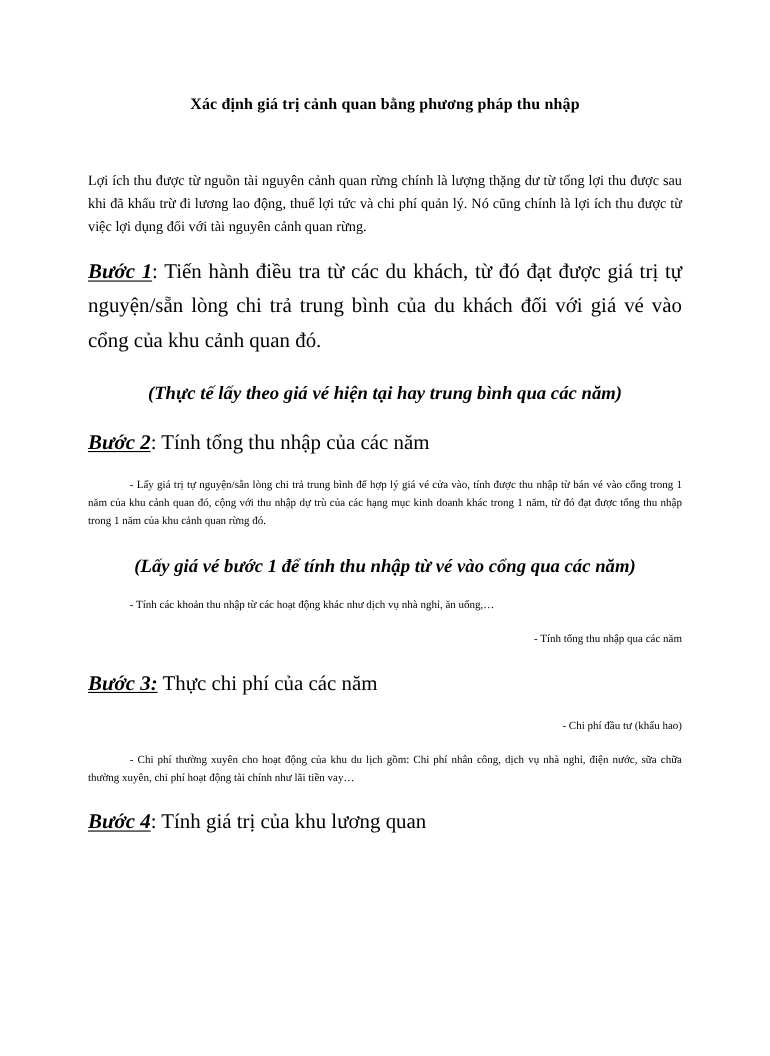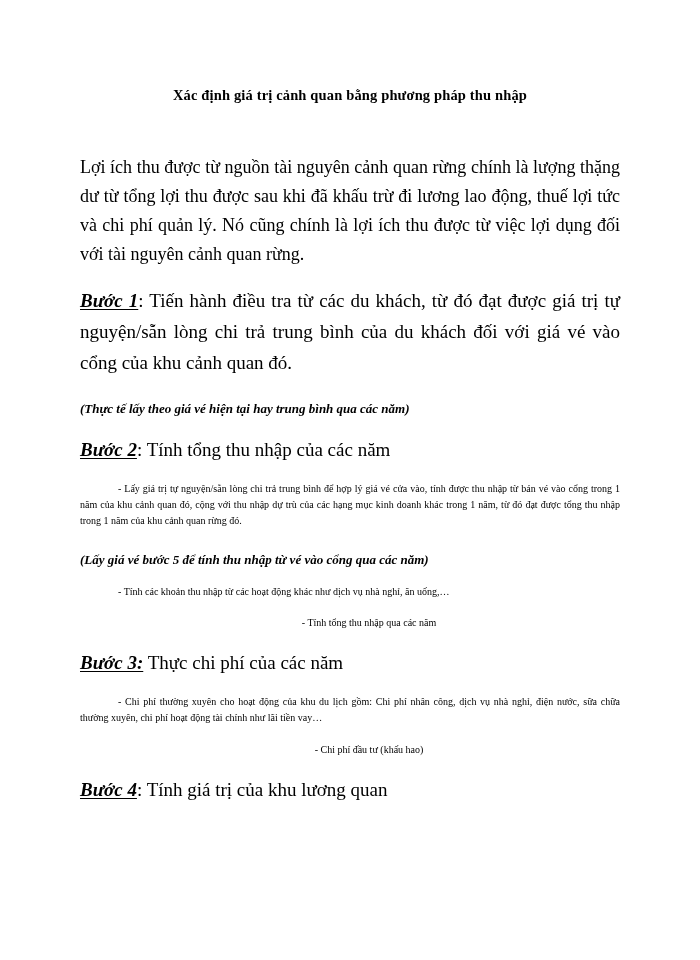--- a/index.html
+++ b/index.html
@@ -32,21 +32,21 @@
     font-weight: bold;
     font-size: 14.5px;
     letter-spacing: 0.15px;
     margin: 0;
     padding-top: 86px;
     line-height: 1.3;
   }
 
   
   .para {
-    font-size: 18px;
+    font-size: 13px;
     line-height: 1.62;
     text-align: justify;
     text-justify: inter-word;
     margin: 0;
   }
 
   .para-first {
     padding-top: 48px;
   }
 
@@ -73,70 +73,70 @@
 
   .step-label {
     font-weight: bold;
     font-style: italic;
     text-decoration: underline;
     text-underline-offset: 2px;
   }
 
   
   .centered-note {
-    font-size: 13px;
+    font-size: 17px;
     font-weight: bold;
     font-style: italic;
-    text-align: left;
+    text-align: center;
     line-height: 1.5;
     margin: 0;
     padding-top: 20px;
   }
 
   
   .subitem {
     font-size: 10px;
     line-height: 1.62;
     text-align: justify;
     text-justify: inter-word;
     margin: 0;
     padding-top: 15px;
     text-indent: 38px;
   }
 
   .subitem-short {
-    text-align: center;
+    text-align: right;
   }
 </style>
 </head>
 <body>
 
 <div class="page">
 
   <h1 class="doc-title">Xác định giá trị cảnh quan bằng phương pháp thu nhập</h1>
 
   <p class="para para-first">Lợi ích thu được từ nguồn tài nguyên cảnh quan rừng chính là lượng thặng dư từ tổng lợi thu được sau khi đã khấu trừ đi lương lao động, thuế lợi tức và chi phí quản lý. Nó cũng chính là lợi ích thu được từ việc lợi dụng đối với tài nguyên cảnh quan rừng.</p>
 
 
   <p class="step"><span class="step-label">Bước 1</span><span>: </span><span>Tiến hành điều tra từ các du khách, từ đó đạt được giá trị tự nguyện/sẵn lòng chi trả trung bình của du khách đối với giá vé vào cổng của khu cảnh quan đó.</span></p>
 
   <p class="centered-note">(Thực tế lấy theo giá vé hiện tại hay trung bình qua các năm)</p>
 
   <p class="step"><span class="step-label">Bước 2</span><span>: </span><span>Tính tổng thu nhập của các năm</span></p>
 
   <p class="subitem">- Lấy giá trị tự nguyện/sẵn lòng chi trả trung bình để hợp lý giá vé cửa vào, tính được thu nhập từ bán vé vào cổng trong 1 năm của khu cảnh quan đó, cộng với thu nhập dự trù của các hạng mục kinh doanh khác trong 1 năm, từ đó đạt được tổng thu nhập trong 1 năm của khu cảnh quan rừng đó.</p>
 
-  <p class="centered-note">(Lấy giá vé bước 5 để tính thu nhập từ vé vào cổng qua các năm)</p>
+  <p class="centered-note">(Lấy giá vé bước 1 để tính thu nhập từ vé vào cổng qua các năm)</p>
 
   <p class="subitem">- Tính các khoản thu nhập từ các hoạt động khác như dịch vụ nhà nghỉ, ăn uống,…</p>
 
   <p class="subitem subitem-short">- Tính tổng thu nhập qua các năm</p>
 
   <p class="step"><span class="step-label">Bước 3:</span><span> </span><span>Thực chi phí của các năm</span></p>
 
+  <p class="subitem subitem-short">- Chi  phí đầu tư (khấu hao)</p>
+
   <p class="subitem">- Chi phí thường xuyên cho hoạt động của khu du lịch gồm: Chi phí nhân công, dịch vụ nhà nghỉ, điện nước, sữa chữa thường xuyên, chi phí hoạt động tài chính như lãi tiền vay…</p>
-
-  <p class="subitem subitem-short">- Chi  phí đầu tư (khấu hao)</p>
 
 
   <p class="step"><span class="step-label">Bước 4</span><span>: </span><span>Tính giá trị của khu lương quan</span></p>
 
 </div>
 
 </body></html>

